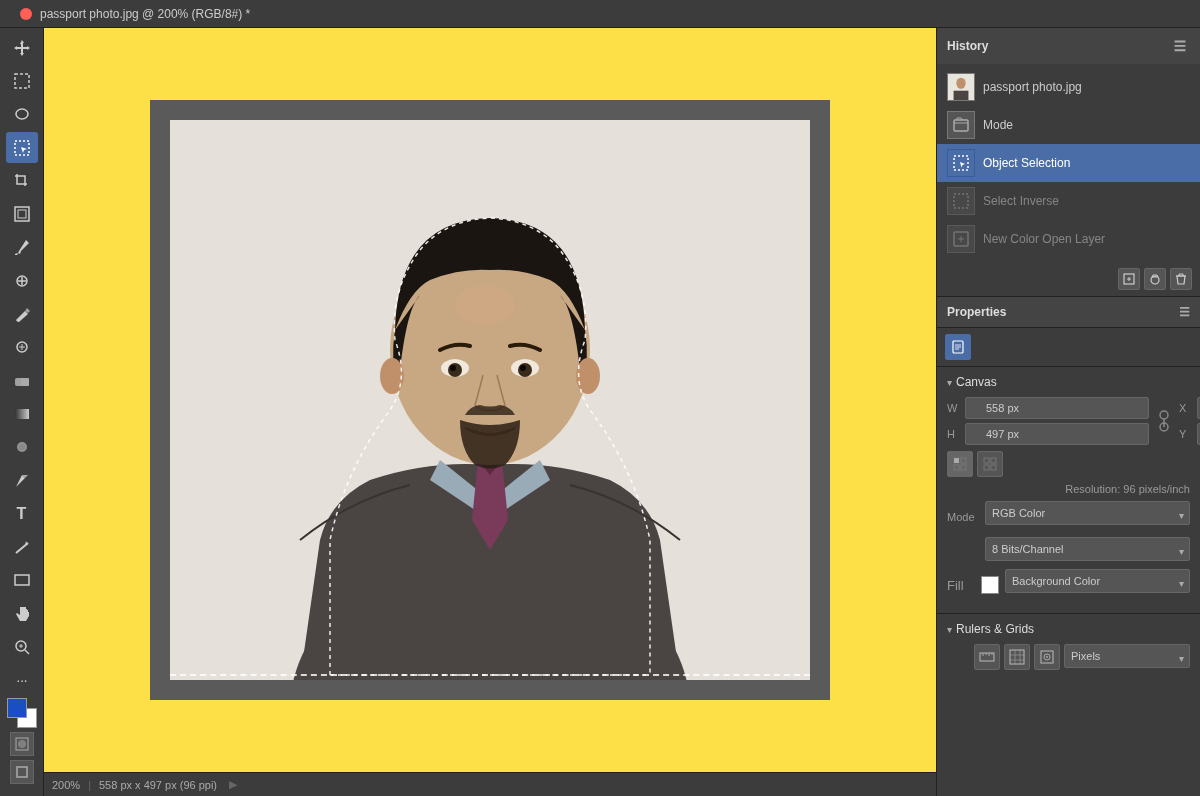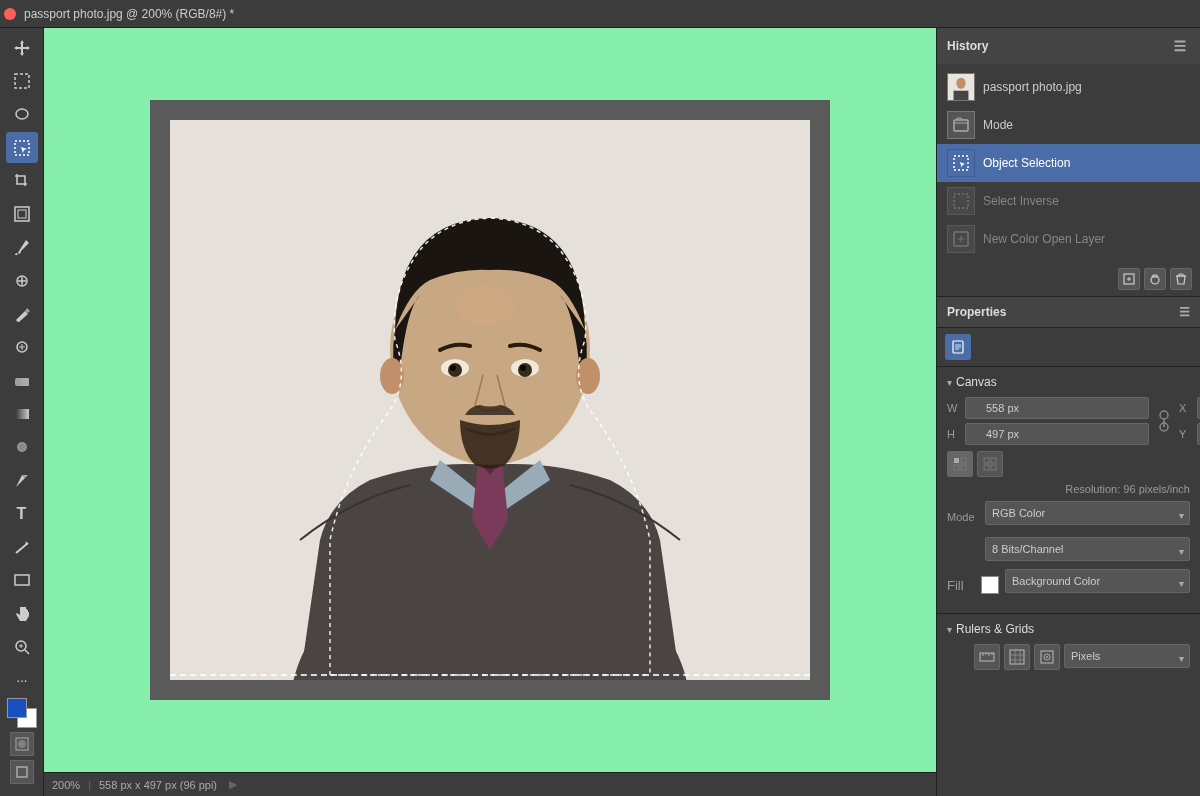--- a/index.html
+++ b/index.html
@@ -14,21 +14,21 @@
       height: 796px;
       overflow: hidden;
     }
 
     
     .title-bar {
       background: #3c3c3c;
       height: 28px;
       display: flex;
       align-items: center;
-      padding: 0 4px;
+      padding: 0 20px;
       gap: 8px;
       border-bottom: 1px solid #222;
       flex-shrink: 0;
     }
     .title-bar-close {
       width: 12px; height: 12px;
       background: #ff5f57;
       border-radius: 50%;
       cursor: pointer;
     }
@@ -95,21 +95,21 @@
       position: absolute;
       top: 0; left: 0;
       width: 20px; height: 20px;
       background: #1a4fc4;
       border: 1px solid #999;
     }
 
     
     .canvas-area {
       flex: 1;
-      background: #86efac;
+      background: #fde047;
       overflow: hidden;
       position: relative;
       display: flex;
       flex-direction: column;
       justify-content: center;
     }
     .canvas-container {
       flex: 1;
       display: flex;
       align-items: center;

